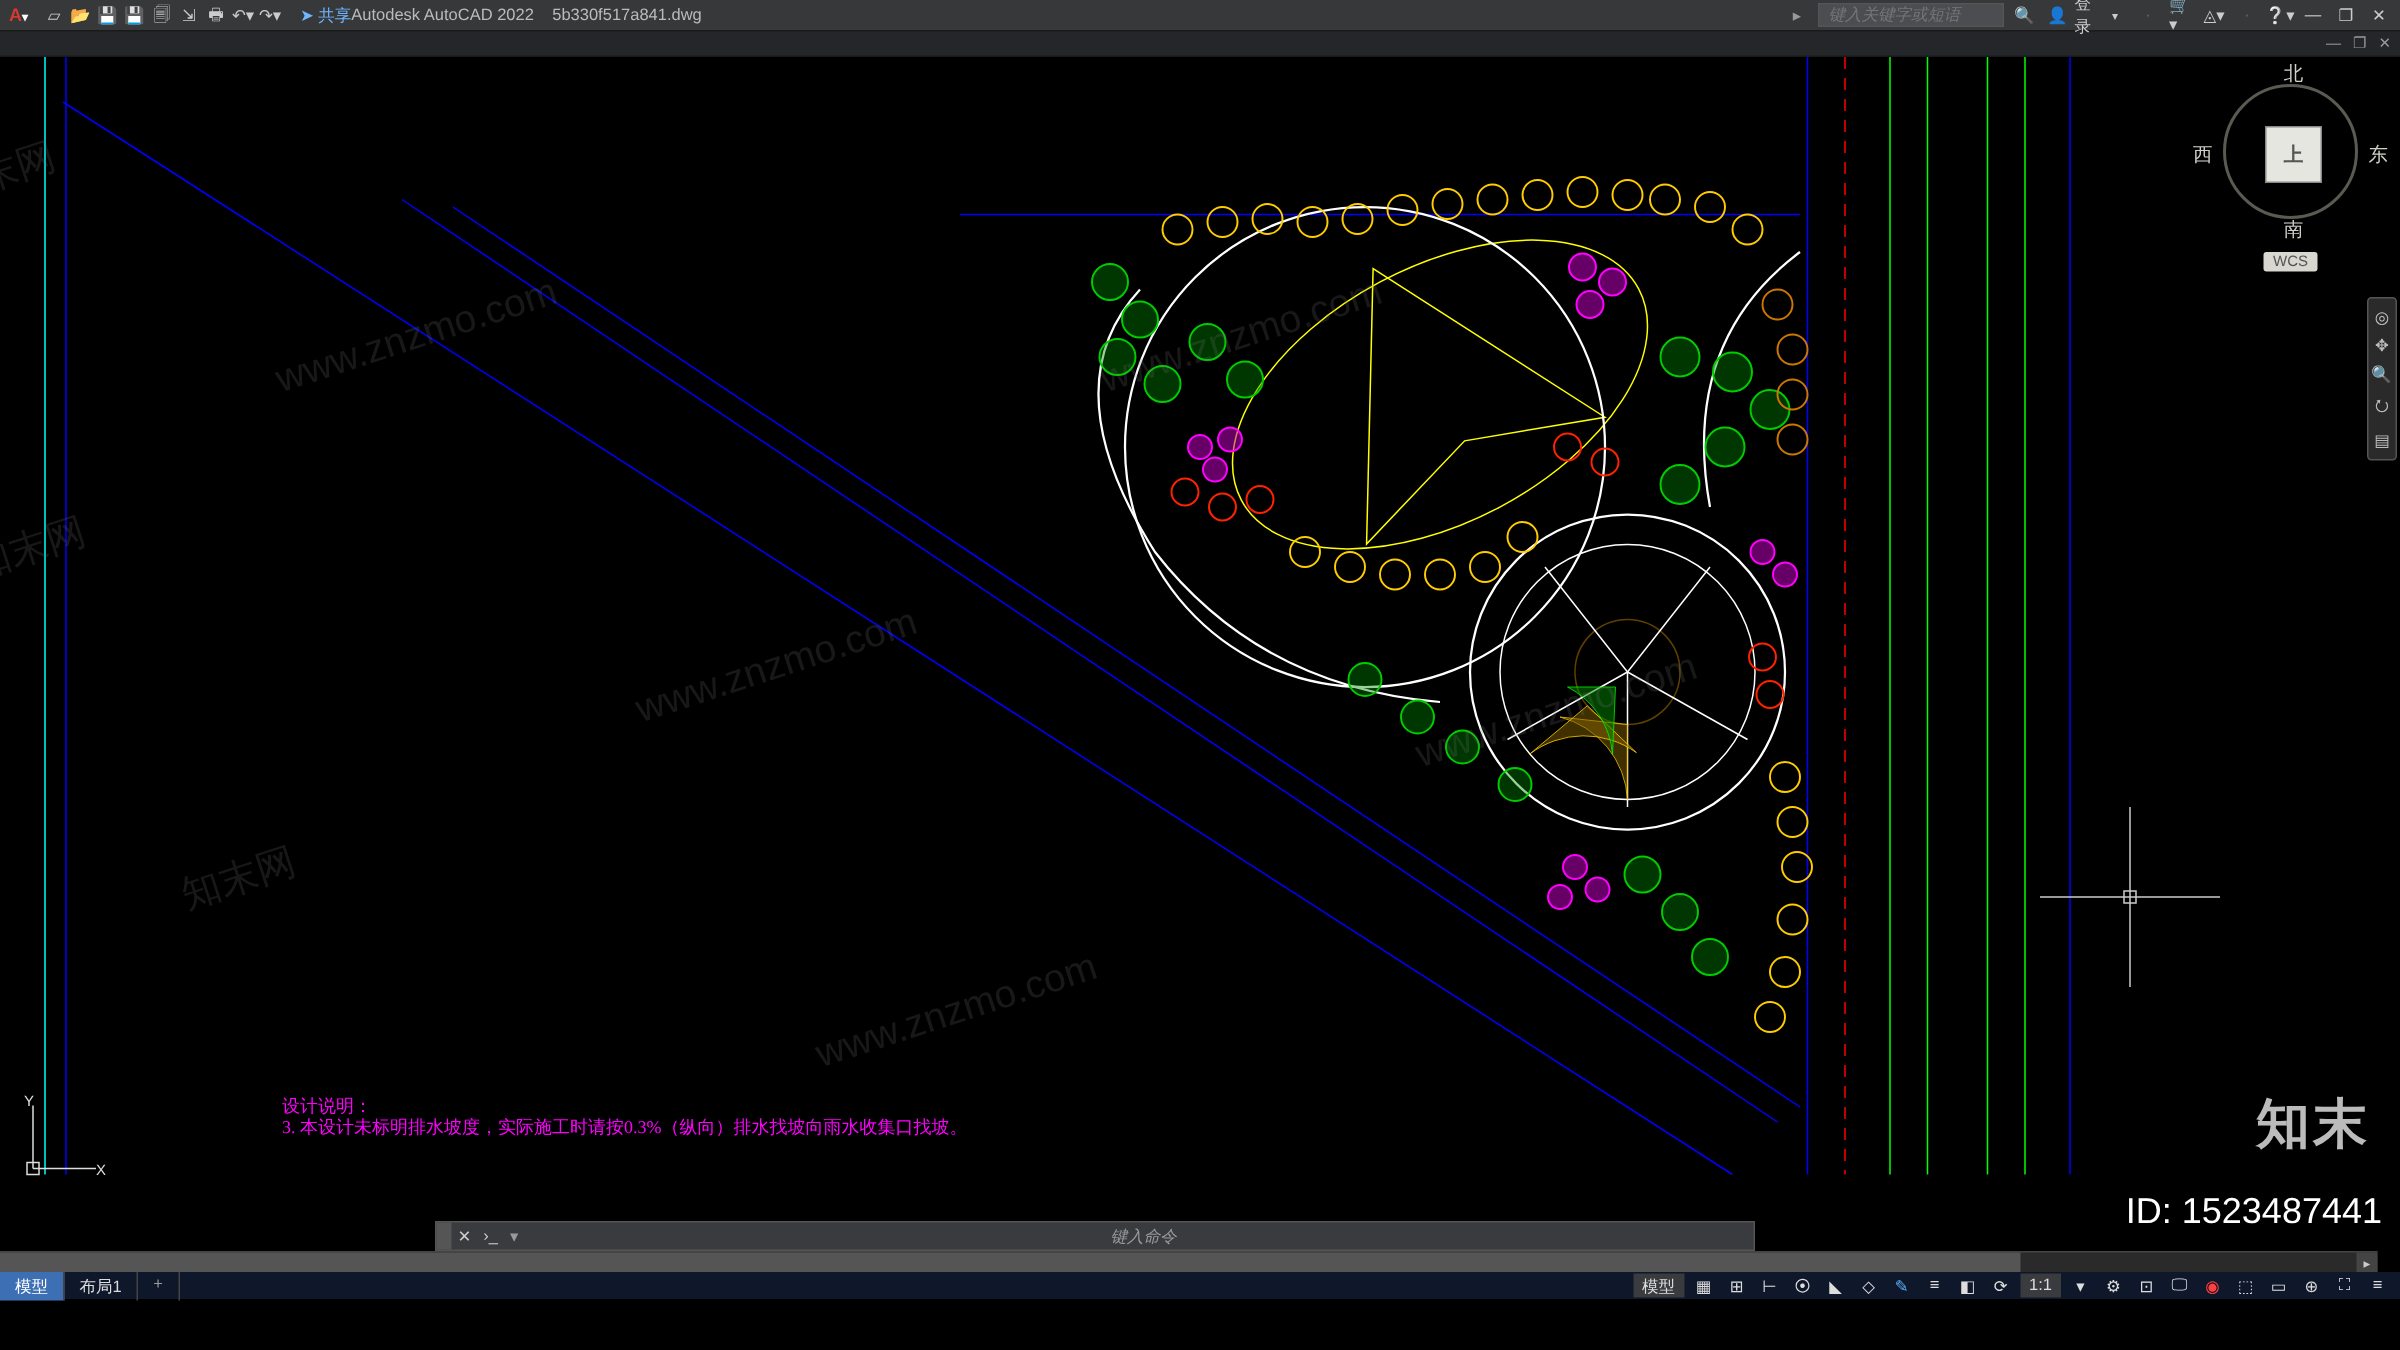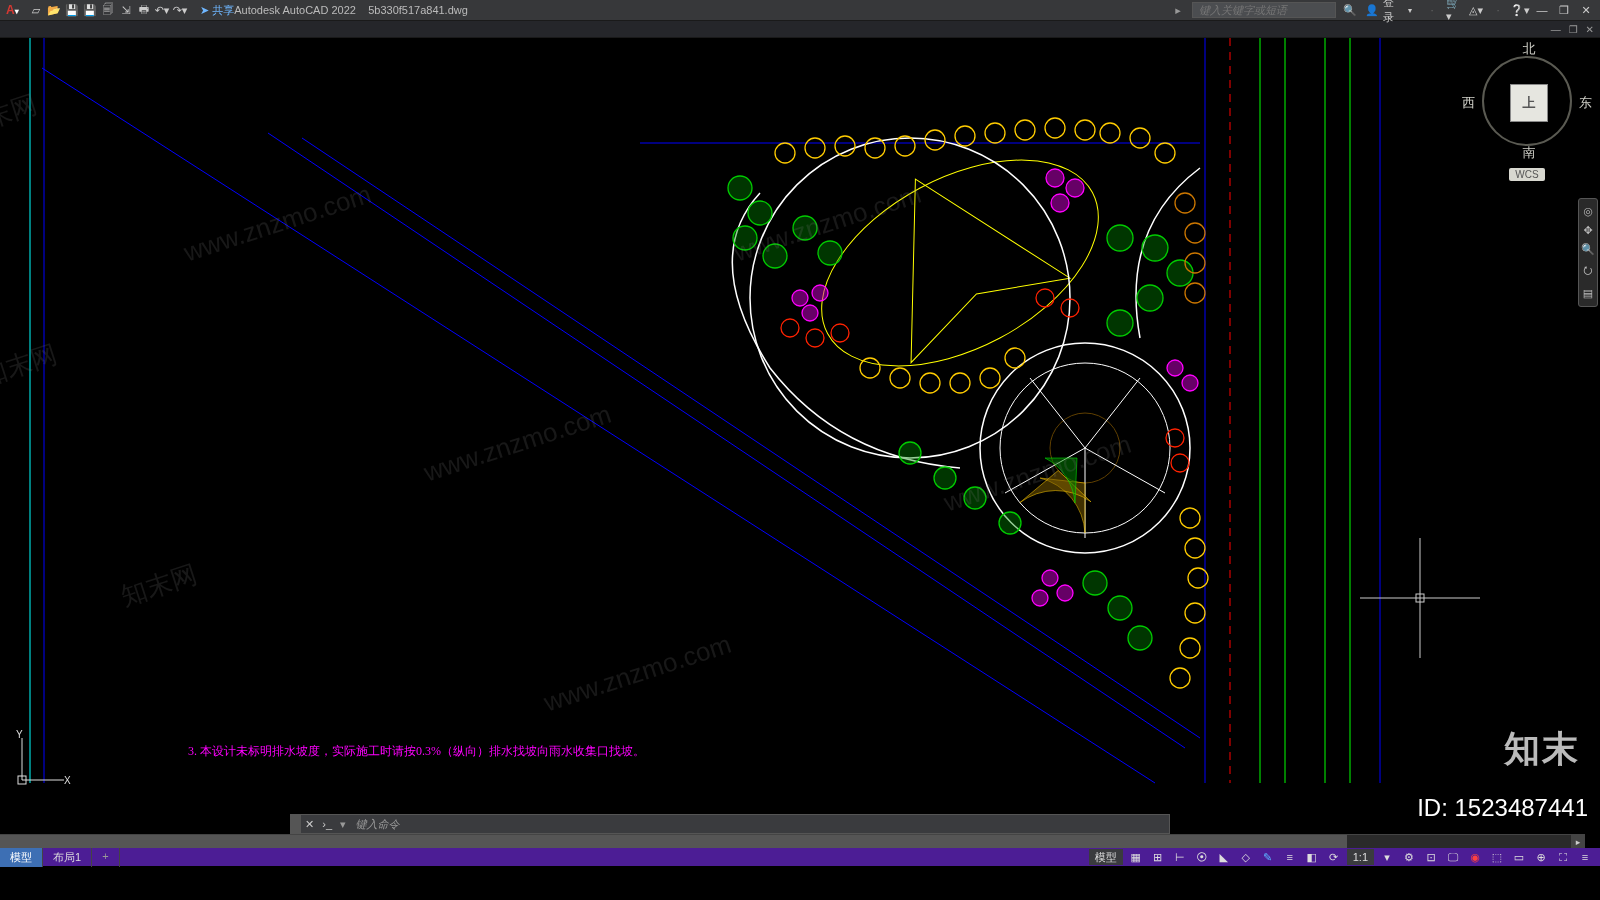--- a/index.html
+++ b/index.html
@@ -6,21 +6,21 @@
   html,body { width:1600px; height:900px; background:#000; font-family:"Microsoft YaHei", Arial, sans-serif; overflow:hidden; color:#ccc; font-size:12px; }
   
   .titlebar { height:20px; background:#37383a; display:flex; align-items:center; padding:0 6px; font-size:11px; }
   .titlebar .left { display:flex; gap:4px; align-items:center; }
   .titlebar .logo { width:14px; height:14px; color:#d63832; font-weight:bold; font-size:12px; }
   .titlebar .qat { display:flex; gap:2px; margin-left:4px; }
   .titlebar .qat span, .titlebar .right span { width:16px; height:16px; display:flex; align-items:center; justify-content:center; color:#ccc; font-size:11px; cursor:pointer; }
   .titlebar .share { color:#6fb7ff; margin-left:8px; display:flex; align-items:center; gap:3px; }
   .titlebar .center { flex:1; text-align:left; color:#bbb; }
   .titlebar .right { display:flex; gap:6px; align-items:center; }
-  .titlebar .search { background:#4b4d50; border:1px solid #555; color:#999; font-style:italic; padding:1px 6px; font-size:11px; width:144px; }
+  .titlebar .search { background:#4b4d50; border:1px solid #555; color:#999; font-style:italic; padding:1px 6px; font-size:11px; width:124px; }
   .titlebar .login { display:flex; align-items:center; gap:3px; color:#ccc; }
   
   .ribbon { height:18px; background:#25262a; border-top:1px solid #1a1a1a; border-bottom:1px solid #1a1a1a; display:flex; justify-content:flex-end; align-items:center; padding:0 6px; gap:8px; font-size:10px; color:#999; }
   
   .canvas-wrap { position:relative; width:1600px; height:810px; background:#000; overflow:hidden; }
   .scroll-h { position:absolute; bottom:0; left:0; right:15px; height:14px; background:#2a2a2a; border-top:1px solid #444; }
   .scroll-h .thumb { position:absolute; left:0; width:85%; height:100%; background:#555; }
   .scroll-h .arrow { position:absolute; right:0; width:14px; height:14px; background:#444; font-size:9px; text-align:center; line-height:14px; color:#ccc; }
   
   .viewcube { position:absolute; top:18px; right:28px; width:90px; text-align:center; color:#d0d0c8; font-size:13px; }
@@ -33,23 +33,23 @@
   .viewcube .wcs { margin-top:22px; background:#d8d8d0; color:#555; font-size:10px; padding:1px 6px; display:inline-block; border-radius:2px; }
   
   .navbar { position:absolute; top:160px; right:2px; width:20px; background:rgba(60,60,60,0.7); border:1px solid #555; border-radius:3px; display:flex; flex-direction:column; gap:6px; padding:6px 2px; align-items:center; font-size:11px; color:#bbb; }
   
   .ucs { position:absolute; left:12px; bottom:56px; font-size:10px; color:#ccc; pointer-events:none; }
   
   .cmdline { position:absolute; bottom:14px; left:290px; width:880px; height:20px; display:flex; align-items:center; background:#3a3b3e; border:1px solid #555; font-size:11px; color:#999; font-style:italic; }
   .cmdline .handle { width:10px; background:#555; height:100%; }
   .cmdline .x { padding:0 4px; color:#ccc; font-style:normal; }
   .cmdline .chev { padding:0 4px; color:#ccc; font-style:normal; }
-  .cmdline .txt { flex:1; padding-left:6px; }
-  
-  .status { height:18px; background:#4c1d95; display:flex; align-items:center; font-size:11px; color:#ddd; }
+  .cmdline .txt { flex:1; padding-left:6px;text-align:center; }
+  
+  .status { height:18px; background:#0f172a; display:flex; align-items:center; font-size:11px; color:#ddd; }
   .status .tabs { display:flex; }
   .status .tab { padding:2px 10px; border-right:1px solid #444; cursor:pointer; }
   .status .tab.active { background:#3d6fb4; color:#fff; }
   .status .tab.plus { color:#999; }
   .status .right { margin-left:auto; display:flex; gap:4px; align-items:center; padding-right:6px; }
   .status .right span { width:18px; height:16px; display:flex; align-items:center; justify-content:center; cursor:pointer; }
   .status .right .lbl { width:auto; padding:0 6px; background:#3a3b3e; }
   
   .notes { position:absolute; left:188px; bottom:90px; font-size:12px; color:#ff00ff; line-height:14px; font-family:SimSun, serif; }
   
@@ -244,20 +244,21 @@
   <div class="wm" style="top:60px; left:-40px;">知末网</div>
   <div class="wm" style="top:170px; left:180px;">www.znzmo.com</div>
   <div class="wm" style="top:310px; left:-20px;">知末网</div>
   <div class="wm" style="top:390px; left:420px;">www.znzmo.com</div>
   <div class="wm" style="top:530px; left:120px;">知末网</div>
   <div class="wm" style="top:620px; left:540px;">www.znzmo.com</div>
   <div class="wm" style="top:170px; left:730px;">www.znzmo.com</div>
   <div class="wm" style="top:420px; left:940px;">www.znzmo.com</div>
 
   <div class="notes">
+    <div>设计说明：</div>
     <div>3. 本设计未标明排水坡度，实际施工时请按0.3%（纵向）排水找坡向雨水收集口找坡。</div>
   </div>
 
   <div class="viewcube">
     <div class="ring">
       <div class="n">北</div>
       <div class="s">南</div>
       <div class="w">西</div>
       <div class="e">东</div>
       <div class="cube">上</div>

